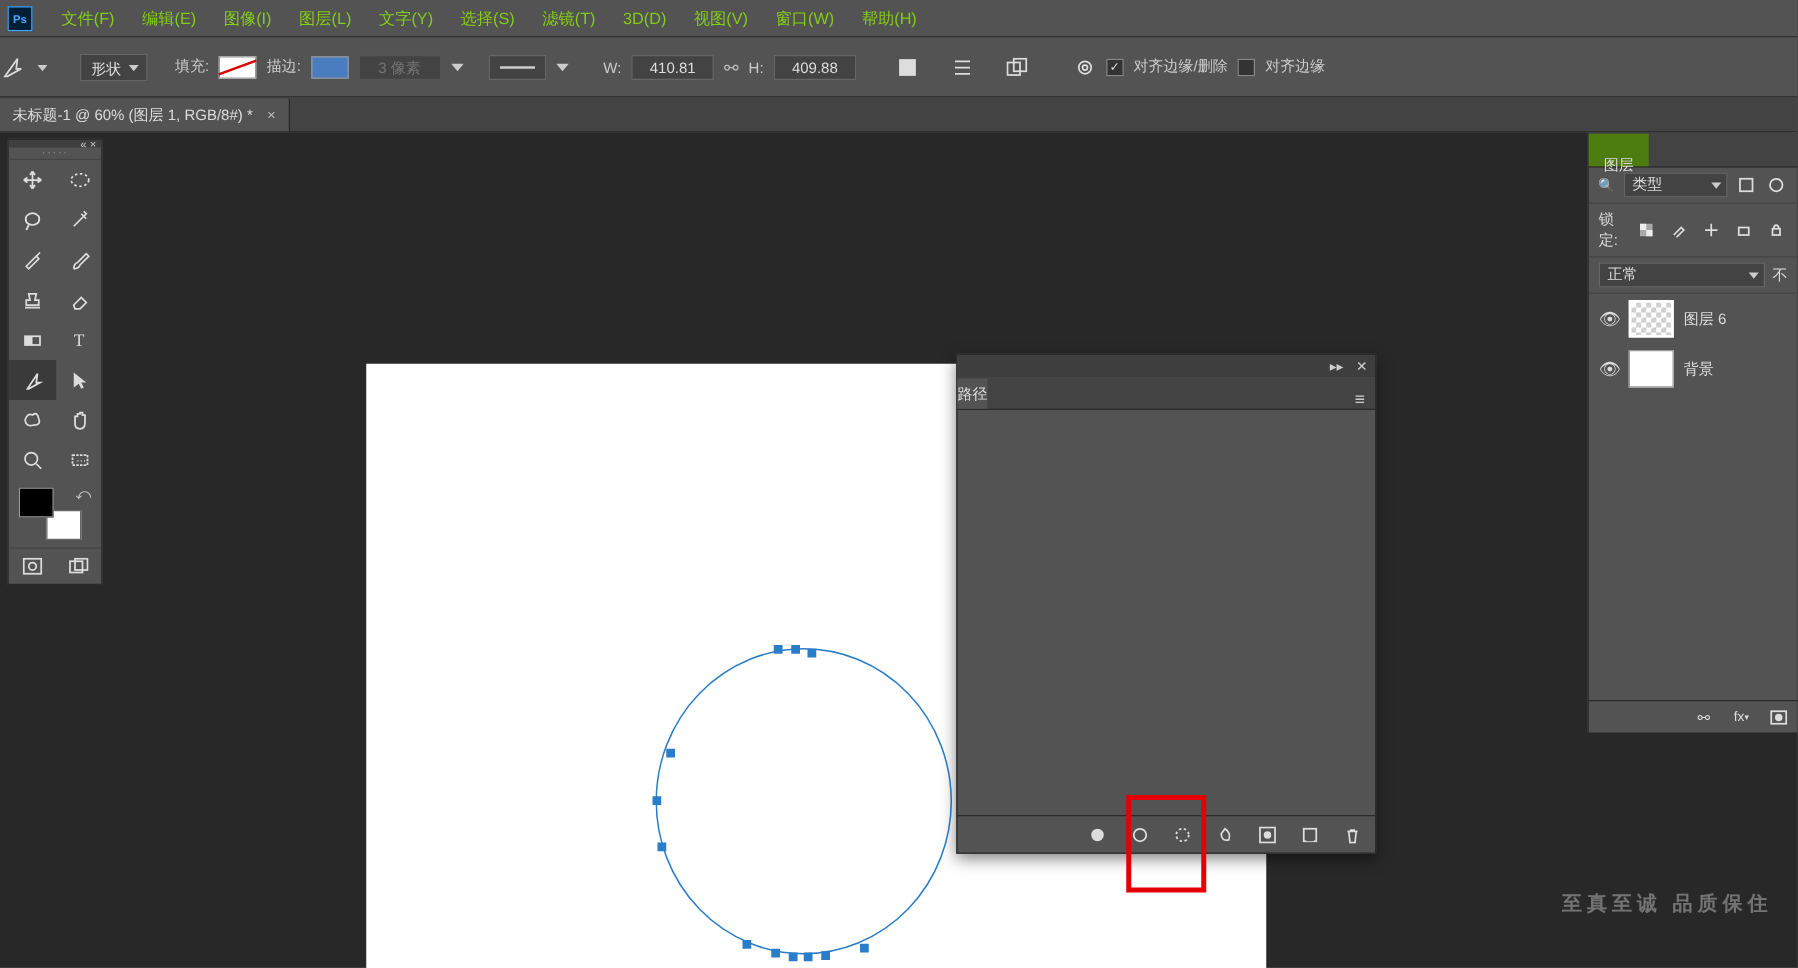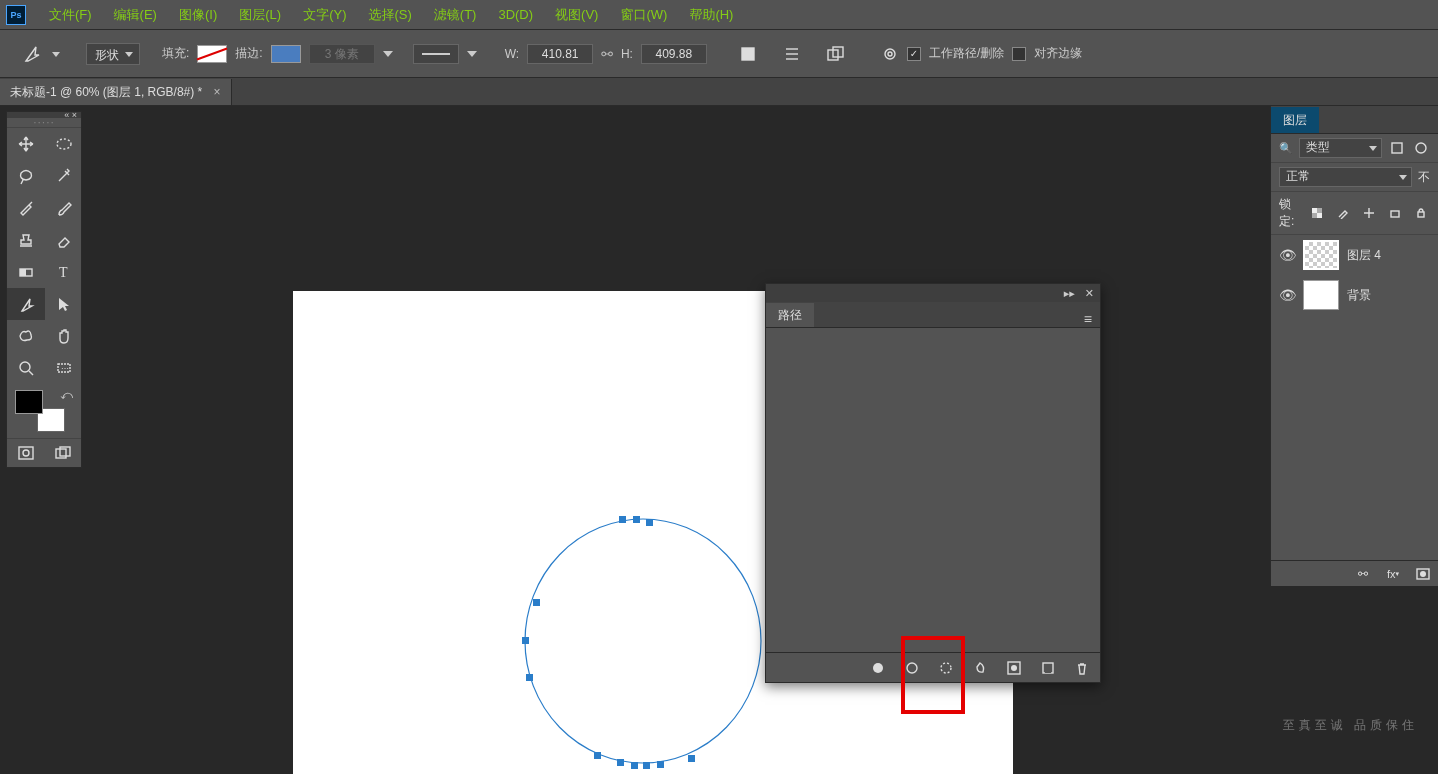--- a/index.html
+++ b/index.html
@@ -4,21 +4,21 @@
 <style>
 * { margin: 0; padding: 0; box-sizing: border-box; user-select: none; }
 html, body { width: 1438px; height: 774px; overflow: hidden; background: #535353; font-family: "Microsoft YaHei", sans-serif; color: #ddd; font-size: 12px; }
 
 
 .menubar { height: 30px; background: #535353; display: flex; align-items: center; padding-left: 6px; border-bottom: 1px solid #2a2a2a; }
 .ps-logo { width: 20px; height: 20px; background: #001e36; border: 1px solid #4aa6ff; display: flex; align-items: center; justify-content: center; font-size: 9px; color: #4aa6ff; font-weight: bold; }
 .menubar .menu-item { padding: 0 11px; line-height: 30px; cursor: default; font-size: 13px; color: #84cc16; }
 
 
-.optbar { height: 48px; background: #535353; display: flex; align-items: center; padding-left: 22px; border-bottom: 1px solid #2a2a2a; gap: 8px; }
+.optbar { height: 48px; background: #535353; display: flex; align-items: center; border-bottom: 1px solid #2a2a2a; gap: 8px; }
 .opt-icon { width: 22px; height: 22px; display: flex; align-items: center; justify-content: center; }
 .opt-drop { background: #434343; border: 1px solid #666; padding: 2px 20px 2px 8px; height: 22px; line-height: 18px; font-size: 12px; position: relative; }
 .opt-drop::after { content: ""; position: absolute; right: 6px; top: 8px; border-left: 4px solid transparent; border-right: 4px solid transparent; border-top: 5px solid #ccc; }
 .opt-lbl { font-size: 12px; color: #ccc; }
 .swatch { width: 30px; height: 18px; border: 1px solid #999; }
 .swatch.nofill { background: #fff; position: relative; }
 .swatch.nofill::after { content: ""; position: absolute; left: -2px; right: -2px; top: 7px; border-top: 2px solid #d00; transform: rotate(-20deg); }
 .swatch.blue { background: #4a7dbf; }
 .opt-input { width: 66px; height: 20px; background: #434343; border: 1px solid #666; color: #ddd; padding: 0 4px; font-size: 12px; text-align: center; }
 .opt-input.dim { color: #888; border-color: #555; }
@@ -49,52 +49,52 @@
 .bottom-icons .bi { flex: 1; height: 28px; display: flex; align-items: center; justify-content: center; }
 
 
 .canvas-wrap { position: absolute; left: 293px; top: 185px; width: 720px; height: 589px; background: #fff; }
 .shape-svg { position: absolute; left: 0; top: 0; width: 100%; height: 100%; }
 
 
 .paths-panel { position: absolute; left: 765px; top: 177px; width: 336px; height: 400px; background: #535353; border: 1px solid #2a2a2a; box-shadow: 0 4px 12px rgba(0,0,0,0.5); }
 .panel-titlebar { height: 18px; background: #3e3e3e; display: flex; justify-content: flex-end; align-items: center; padding-right: 6px; gap: 10px; font-size: 11px; color: #ccc; }
 .panel-tabbar { height: 26px; display: flex; align-items: flex-end; border-bottom: 1px solid #2a2a2a; background: #434343; }
-.panel-tab { height: 24px; padding: 0 12px; line-height: 24px; background: #535353; font-size: 12px; }
+.panel-tab { height: 24px; padding: 0 0; line-height: 24px; background: #535353; font-size: 12px; }
 .panel-menu { margin-left: auto; padding: 0 8px; font-size: 14px; color: #ccc; }
 .path-row { height: 32px; background: #6a6a6a; display: flex; align-items: center; gap: 10px; padding-left: 10px; margin: 4px; }
 .path-thumb { width: 18px; height: 18px; border-radius: 50%; background: #fff; }
 .path-name { font-style: italic; font-size: 12px; color: #eee; }
 .panel-footer { position: absolute; bottom: 0; left: 0; right: 0; height: 30px; border-top: 1px solid #2a2a2a; display: flex; align-items: center; justify-content: flex-end; gap: 18px; padding-right: 10px; }
 .pf-ico { width: 16px; height: 16px; display: flex; align-items: center; justify-content: center; }
 .redbox { position: absolute; left: 901px; top: 530px; width: 64px; height: 78px; border: 4px solid #e40000; z-index: 50; }
 
 
 .layers-panel { position: absolute; right: 0; top: 0; width: 168px; height: 480px; background: #535353; border-left: 1px solid #2a2a2a; }
 .lp-tabbar { height: 28px; display: flex; align-items: flex-end; border-bottom: 1px solid #2a2a2a; background: #434343; }
-.lp-tab { height: 26px; padding: 0 12px; line-height: 26px; background: #0c4a6e; }
+.lp-tab { height: 26px; padding: 12px 12px; line-height: 26px; background: #4d7c0f; }
 .lp-row { display: flex; align-items: center; gap: 6px; padding: 4px 8px; border-bottom: 1px solid #444; }
 .lp-search { flex: 1; height: 20px; background: #434343; border: 1px solid #666; padding: 0 18px 0 6px; font-size: 12px; position: relative; }
 .lp-search::before { content: "🔍"; position: absolute; left: -16px; top: 2px; font-size: 11px; display:none;}
 .lp-search::after { content: ""; position: absolute; right: 4px; top: 7px; border-left: 4px solid transparent; border-right: 4px solid transparent; border-top: 5px solid #ccc; }
 .lp-blend { flex: 1; height: 20px; background: #434343; border: 1px solid #666; padding: 0 18px 0 6px; font-size: 12px; position: relative; }
 .lp-blend::after { content: ""; position: absolute; right: 4px; top: 7px; border-left: 4px solid transparent; border-right: 4px solid transparent; border-top: 5px solid #ccc; }
 .lock-icons { display: flex; gap: 8px; align-items: center; }
 .layer-row { display: flex; align-items: center; height: 40px; padding-left: 8px; gap: 8px; }
 .eye { font-size: 14px; color: #ddd; width: 16px; }
 .layer-thumb { width: 36px; height: 30px; border: 1px solid #999; background: #fff; }
 .checker { background-image: linear-gradient(45deg,#ccc 25%,transparent 25%),linear-gradient(-45deg,#ccc 25%,transparent 25%),linear-gradient(45deg,transparent 75%,#ccc 75%),linear-gradient(-45deg,transparent 75%,#ccc 75%); background-size: 8px 8px; background-position: 0 0,0 4px,4px -4px,-4px 0; }
 .layer-row.sel .layer-thumb { border: 2px solid #fff; }
 .layer-name { font-size: 12px; }
 .lp-footer { position: absolute; bottom: 0; left: 0; right: 0; height: 26px; border-top: 1px solid #2a2a2a; display: flex; align-items: center; justify-content: flex-end; gap: 12px; padding-right: 6px; }
 
 
 .watermark { position: absolute; right: 20px; bottom: 40px; text-align: right; }
 .watermark .big { font-size: 40px; font-weight: bold; color: rgba(255,255,255,0.4); letter-spacing: 2px; }
-.watermark .small { font-size: 12px; color: rgba(255,255,255,0.35); letter-spacing: 4px; }
+.watermark .small { font-size: 16px; color: rgba(255,255,255,0.35); letter-spacing: 4px; font-weight: bold; }
 
 
 .ico { stroke: #ddd; stroke-width: 1.4; fill: none; }
 </style>
 </head>
 <body>
 
 <div class="menubar">
   <div class="ps-logo">Ps</div>
   <div style="width: 12px;"></div>
@@ -167,21 +167,21 @@
       </svg>
     </div>
   <div style="width:20px"></div>
   <div class="sm-ico">
       <svg width="16" height="16">
         <circle cx="8" cy="8" r="5" class="ico"></circle>
         <circle cx="8" cy="8" r="2" class="ico"></circle>
       </svg>
     </div>
   <div class="chk">✓</div>
-  <span class="opt-lbl">工作路径/删除</span>
+  <span class="opt-lbl">对齐边缘/删除</span>
   <div class="chk"></div>
   <span class="opt-lbl">对齐边缘</span>
 </div>
 
 <div class="tabstrip">
   <div class="doc-tab">
     <span>未标题-1 @ 60% (图层 1, RGB/8#) *</span>
     <span class="close">×</span>
   </div>
 </div>
@@ -378,24 +378,20 @@
       <span class="sm-ico">
           <svg width="14" height="14">
             <rect x="2" y="2" width="10" height="10" class="ico"></rect>
           </svg>
         </span>
       <span class="sm-ico">
           <svg width="14" height="14">
             <circle cx="7" cy="7" r="5" class="ico"></circle>
           </svg>
         </span>
-    </div>
-    <div class="lp-row">
-      <div class="lp-blend">正常</div>
-      <span>不</span>
     </div>
     <div class="lp-row">
       <span>锁定:</span>
       <div class="lock-icons">
         <span class="sm-ico">
             <svg width="12" height="12">
               <rect x="1" y="1" width="10" height="10" fill="#aaa"></rect>
               <rect x="1" y="1" width="5" height="5" fill="#eee"></rect>
               <rect x="6" y="6" width="5" height="5" fill="#eee"></rect>
             </svg>
@@ -416,24 +412,28 @@
             </svg>
           </span>
         <span class="sm-ico">
             <svg width="12" height="12">
               <rect x="3" y="5" width="6" height="5" class="ico"></rect>
               <path class="ico" d="M4 5 Q4 2 6 2 Q8 2 8 5"></path>
             </svg>
           </span>
       </div>
     </div>
+    <div class="lp-row">
+      <div class="lp-blend">正常</div>
+      <span>不</span>
+    </div>
     <div class="layer-row sel">
       <span class="eye">👁</span>
       <div class="layer-thumb checker"></div>
-      <span class="layer-name">图层 4</span>
+      <span class="layer-name">图层 6</span>
     </div>
     <div class="layer-row">
       <span class="eye">👁</span>
       <div class="layer-thumb"></div>
       <span class="layer-name">背景</span>
     </div>
     <div class="lp-footer">
       <span class="sm-ico">⚯</span>
       <span class="sm-ico" style="font-size:11px">fx<sub style="font-size:7px">▾</sub></span>
       <span class="sm-ico">

